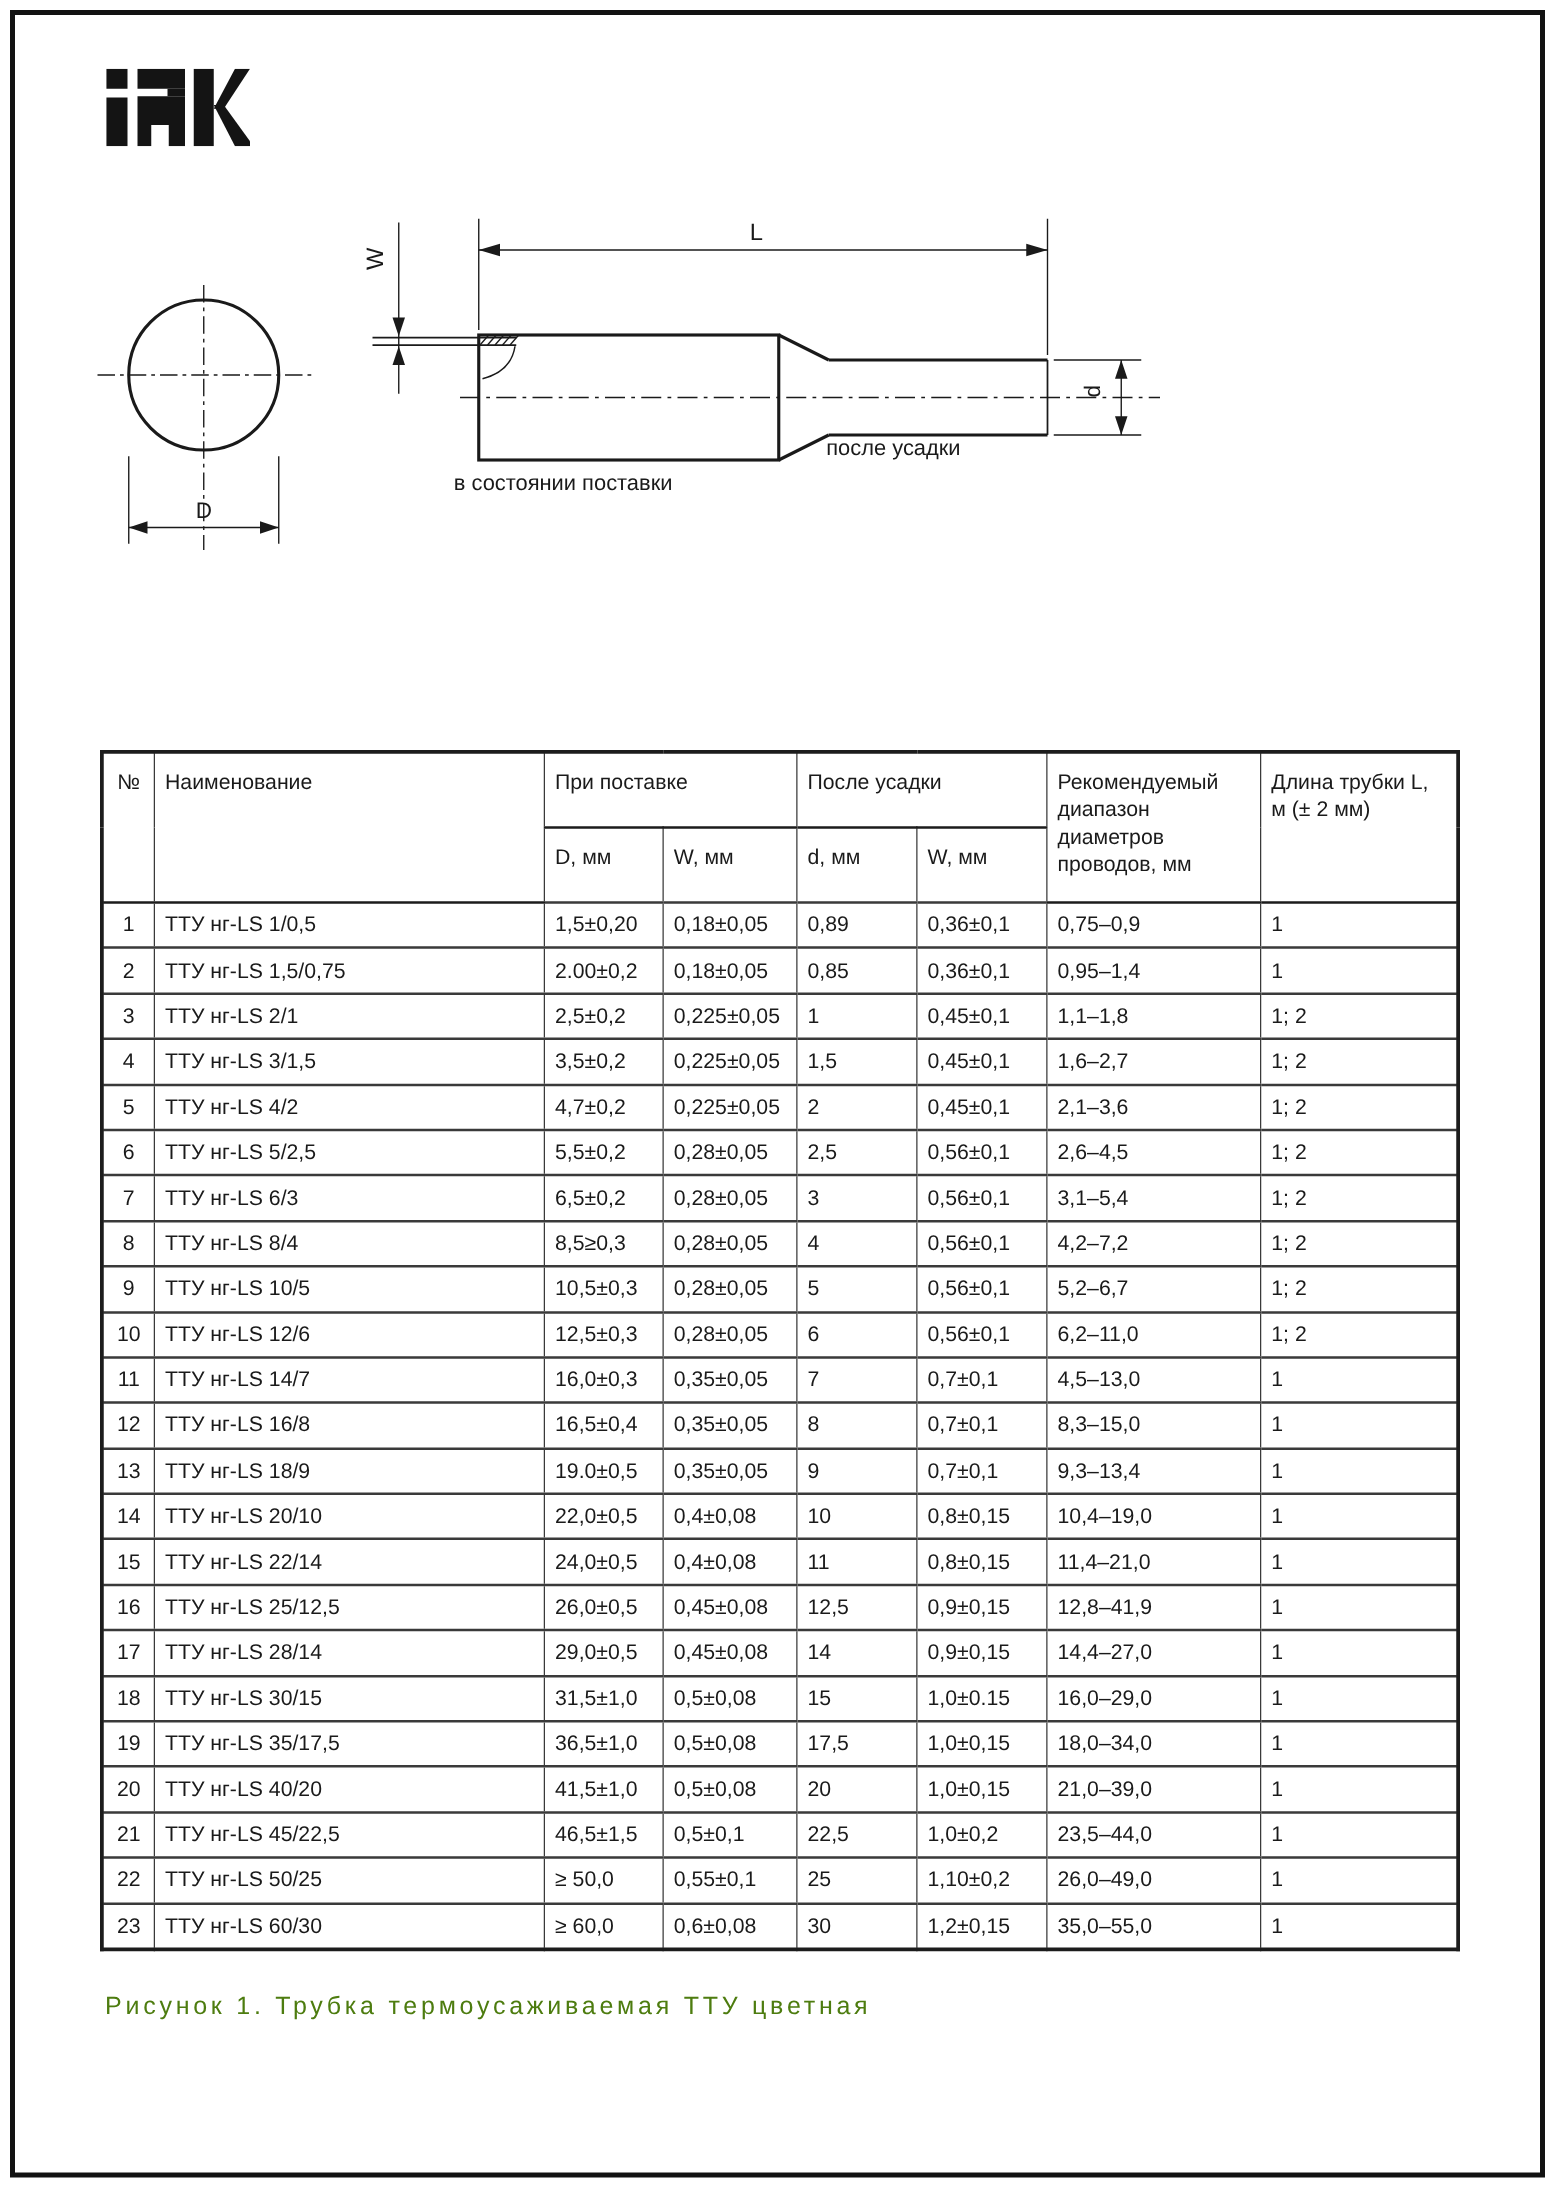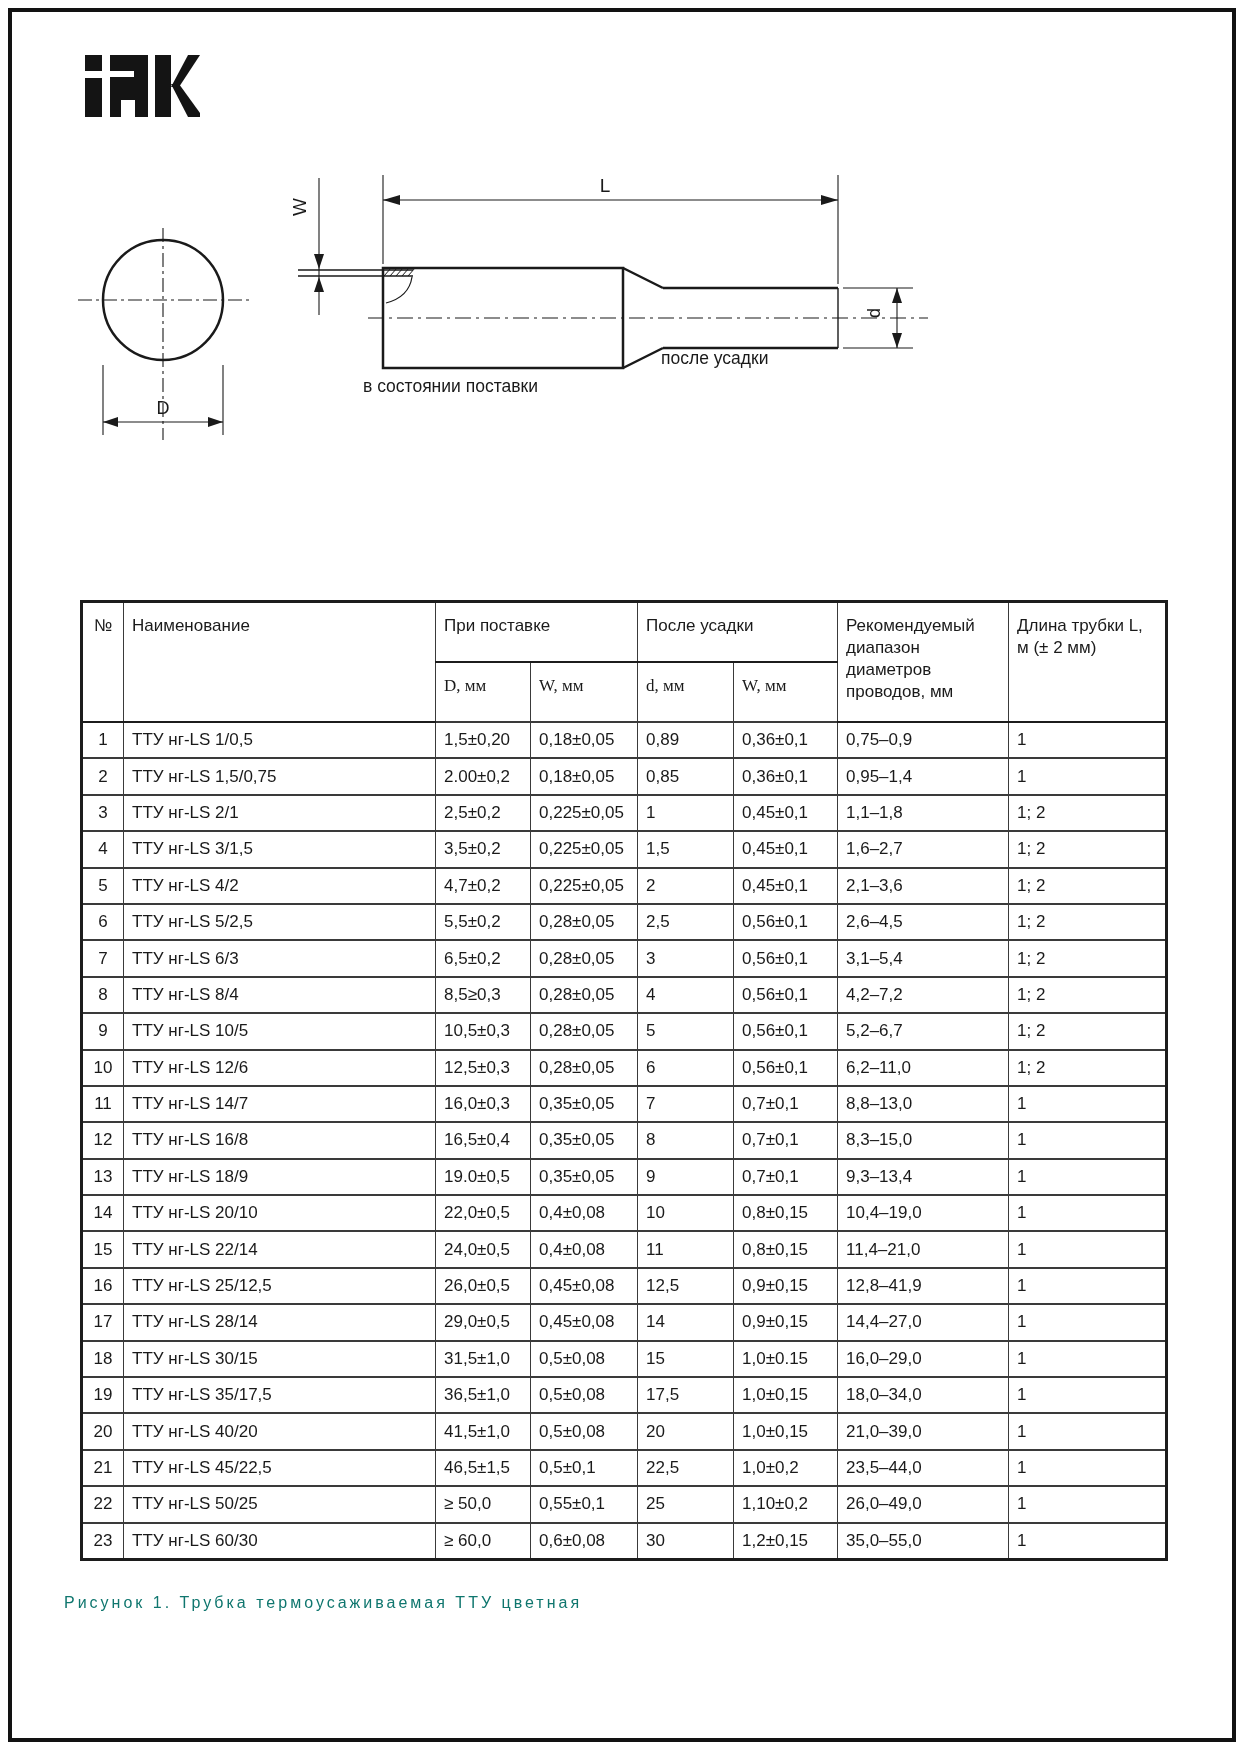--- a/index.html
+++ b/index.html
@@ -23,28 +23,28 @@
   .spec-table col.c5{width:96px}
   .spec-table col.c6{width:104px}
   .spec-table col.c7{width:171px}
   .spec-table col.c8{width:158px}
   .spec-table{border:3px solid #1c1c1c;}
   .spec-table th,.spec-table td{
     border:1px solid #3a3a3a;border-top-width:2px;border-bottom-width:2px;
     font-weight:normal;text-align:left;padding:0 8px;
   }
   .spec-table thead th{vertical-align:top;padding-top:12px;line-height:1.3;height:46px;}
-  .spec-table thead tr.sub th{height:46px;font-family:Liberation Serif, serif;}
+  .spec-table thead tr.sub th{height:46px;}
   .spec-table thead th.num{text-align:center;padding-left:2px;padding-right:2px;}
   .spec-table thead tr.grp th{border-bottom-color:#1c1c1c;}
   .spec-table tbody td{height:34.4px;vertical-align:middle;}
   .spec-table tbody td.c-num{text-align:center;padding:0 2px;}
   .caption{
-    position:absolute;left:64px;top:1594px;
-    font-size:16px;letter-spacing:3px;color:#0f766e;white-space:nowrap;
+    position:absolute;left:84px;top:1594px;
+    font-size:20px;letter-spacing:3px;color:#4d7c0f;white-space:nowrap;
   }
 </style>
 </head>
 <body>
 
 <div class="page-border"></div>
 
 <svg class="logo" width="115" height="62" viewBox="0 0 115 62" role="img" aria-label="IEK">
   <g fill="#141414">
     <rect x="0" y="0" width="17" height="16"></rect>
@@ -252,21 +252,21 @@
         <td>6,2–11,0</td>
         <td>1; 2</td>
       </tr>
       <tr>
         <td class="c-num">11</td>
         <td>ТТУ нг-LS 14/7</td>
         <td>16,0±0,3</td>
         <td>0,35±0,05</td>
         <td>7</td>
         <td>0,7±0,1</td>
-        <td>8,8–13,0</td>
+        <td>4,5–13,0</td>
         <td>1</td>
       </tr>
       <tr>
         <td class="c-num">12</td>
         <td>ТТУ нг-LS 16/8</td>
         <td>16,5±0,4</td>
         <td>0,35±0,05</td>
         <td>8</td>
         <td>0,7±0,1</td>
         <td>8,3–15,0</td>

